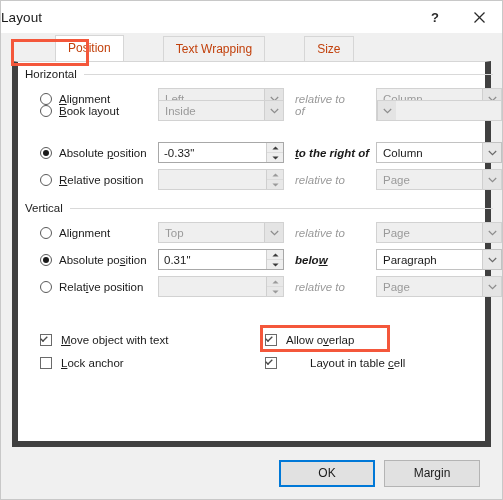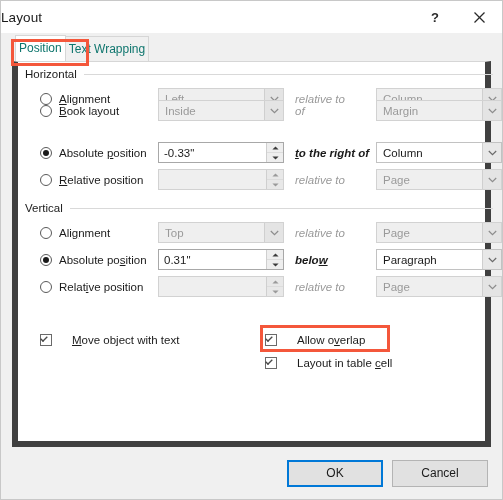--- a/index.html
+++ b/index.html
@@ -65,31 +65,32 @@
     background: #f0f0f0;
     display: flex;
     align-items: flex-end;
     padding-left: 14px;
     box-sizing: border-box;
     position: relative;
   }
   .tab {
     height: 25px;
     line-height: 25px;
-    padding: 0 3px;
+    padding: 0 12px;
     box-sizing: border-box;
     font-size: 12px;
-    color: #0f766e;
+    color: #c2410c;
     background: #f0f0f0;
     border: 1px solid #d6d6d6;
     border-bottom: none;
     margin-right: -1px;
     position: relative;
     cursor: default;
     white-space: nowrap;
+    margin-left: 40px;
   }
   .tab.active {
     background: #ffffff;
     border-color: #d6d6d6;
     z-index: 3;
     height: 26px;
     line-height: 25px;
   }
   .tab-highlight {
     position: absolute;
@@ -192,21 +193,21 @@
     content: "";
     position: absolute;
     left: 2px; top: 4px;
     width: 4px; height: 2px;
     border-left: 1.4px solid #4a4a4a;
     border-bottom: 1.4px solid #4a4a4a;
     transform: rotate(-45deg) scale(1.35);
     transform-origin: left bottom;
   }
   .cb-label {
-    margin-left: 20px;
+    margin-left: 9px;
     font-size: 11.5px;
     white-space: nowrap;
     color: #1b1b1b;
   }
 
   
   .combo {
     position: absolute;
     height: 21px;
     box-sizing: border-box;
@@ -308,21 +309,21 @@
   }
 
   
   .footer {
     height: 52px;
     min-height: 52px;
     background: #f0f0f0;
     display: flex;
     align-items: center;
     justify-content: flex-end;
-    padding-right: 14px;
+    padding-right: 22px;
     box-sizing: border-box;
   }
   .btn {
     width: 96px; height: 27px;
     box-sizing: border-box;
     background: #e1e1e1;
     border: 1px solid #b4b4b4;
     font-size: 12px;
     color: #1b1b1b;
     display: flex;
@@ -350,20 +351,21 @@
           <line x1="1.5" y1="1.5" x2="11.5" y2="11.5" stroke="#2a2a2a" stroke-width="1.2"></line>
           <line x1="11.5" y1="1.5" x2="1.5" y2="11.5" stroke="#2a2a2a" stroke-width="1.2"></line>
         </svg>
       </div>
     </div>
   </div>
 
   <div class="tabstrip">
     <div class="tab active">Position</div>
     <div class="tab">Text Wrapping</div>
+    <div class="tab">Size</div>
   </div>
   <div class="tab-highlight"></div>
 
   <div class="panel">
 
     <div class="group-head" style="top:6px;">
       <span>Horizontal</span>
       <div class="rule"></div>
     </div>
 
@@ -399,21 +401,20 @@
       <div class="combo disabled" style="left:140px; width:126px;">
         <div class="val">Inside</div>
         <div class="arrow">
           <svg width="9" height="6" viewBox="0 0 9 6">
               <path d="M0.8 1 L4.5 4.6 L8.2 1" fill="none" stroke="#8d8d8d" stroke-width="1.2"></path>
             </svg>
         </div>
       </div>
       <div class="midlabel" style="left:277px;">of</div>
       <div class="combo disabled" style="left:358px; width:126px;">
-        <div class="val">Margin</div>
         <div class="arrow">
           <svg width="9" height="6" viewBox="0 0 9 6">
               <path d="M0.8 1 L4.5 4.6 L8.2 1" fill="none" stroke="#8d8d8d" stroke-width="1.2"></path>
             </svg>
         </div>
       </div>
     </div>
 
     <div class="row" style="top:80px;">
       <div class="radio-wrap" style="left:22px;">
@@ -566,30 +567,34 @@
             </svg>
         </div>
       </div>
     </div>
 
 
     <div class="cb-wrap" style="left:22px; top:268px;">
       <span class="cb on"></span>
       <span class="cb-label"><span class="mn">M</span>ove object with text</span>
     </div>
+    <div class="cb-wrap" style="left:22px; top:291px;">
+      <span class="cb"></span>
+      <span class="cb-label"><span class="mn">L</span>ock anchor</span>
+    </div>
     <div class="cb-wrap" style="left:247px; top:268px;">
       <span class="cb on"></span>
       <span class="cb-label">Allow o<span class="mn">v</span>erlap</span>
     </div>
-    <div class="cb-wrap" style="left:247px; top:291px;">
+    <div class="cb-wrap" style="left:247px; top:291px;gap:24px;">
       <span class="cb on"></span>
       <span class="cb-label">Layout in table <span class="mn">c</span>ell</span>
     </div>
 
     <div class="opt-highlight" style="left:242px; top:263px; width:130px; height:27px;"></div>
   </div>
 
   <div class="footer">
     <div class="btn default">OK</div>
-    <div class="btn">Cancel</div>
+    <div class="btn">Margin</div>
   </div>
 
 </div>
 
 </body></html>

